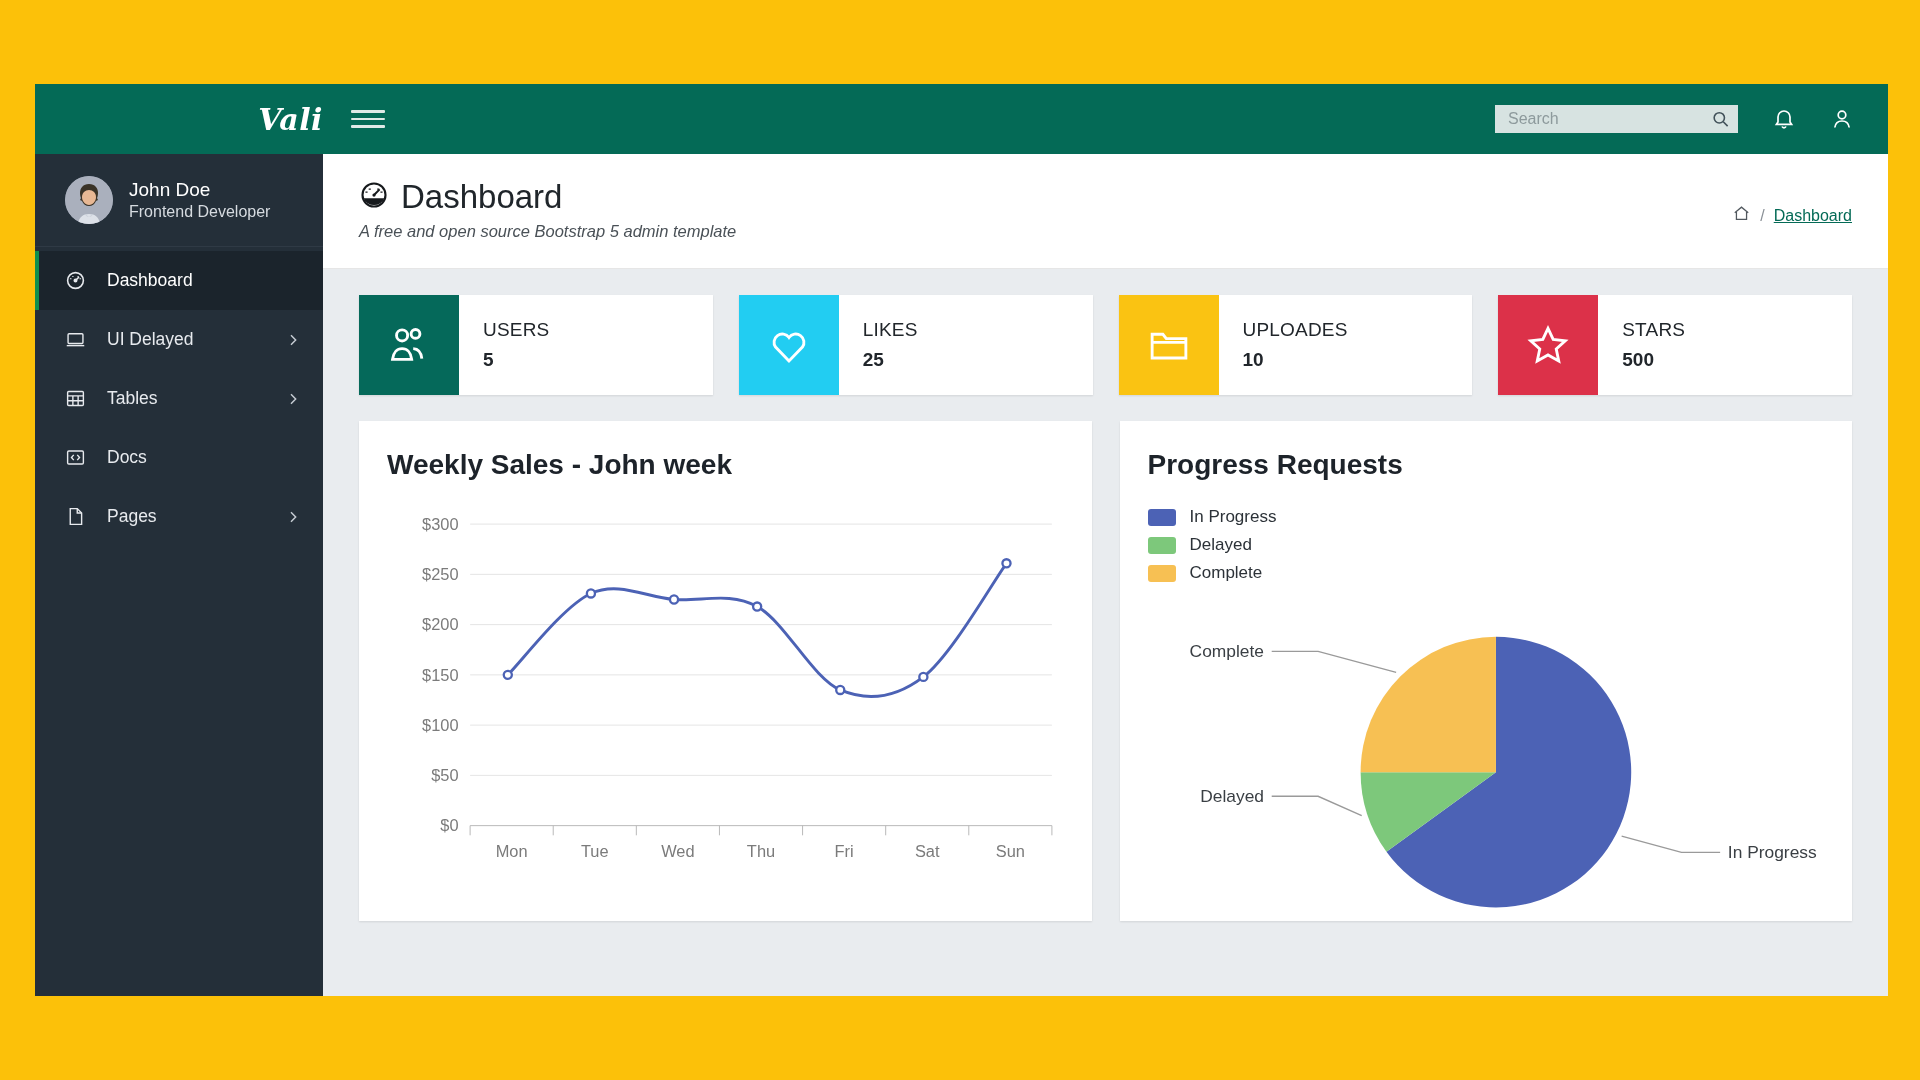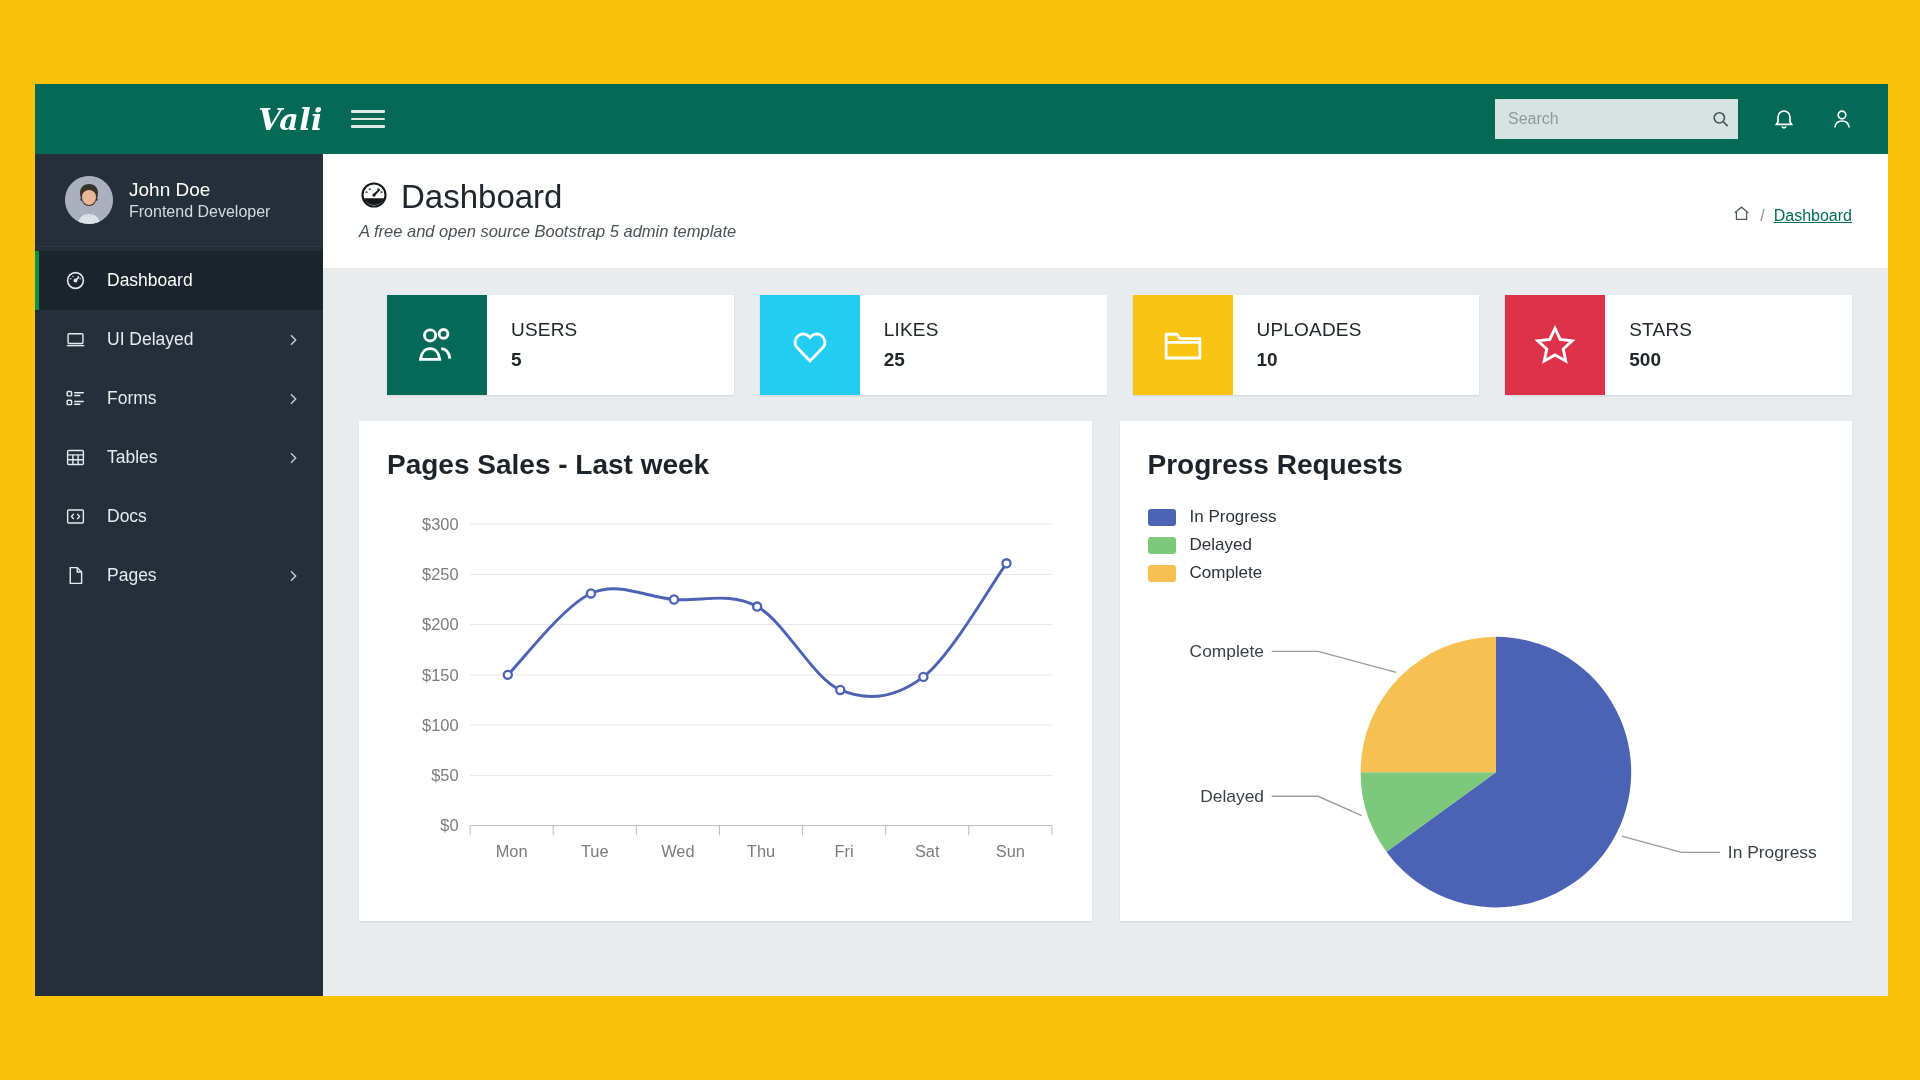--- a/index.html
+++ b/index.html
@@ -80,21 +80,21 @@
     padding: 0 34px 0 28px;
   }
   .hamburger {
     width: 34px; height: 34px; display: flex; flex-direction: column;
     justify-content: center; gap: 5px; cursor: pointer;
   }
   .hamburger span { display: block; height: 2.5px; background: #dfeae7; border-radius: 1px; }
   .topbar-spacer { flex: 1 1 auto; }
   .search-wrap {
     position: relative;
-    width: 243px; height: 40px;
+    width: 243px; height: 28px;
     background: #d7e3e1;
     display: flex; align-items: center;
   }
   .search-wrap input {
     border: 0; outline: 0; background: transparent;
     width: 100%; height: 100%;
     padding: 0 36px 0 13px;
     font-family: "Liberation Sans", sans-serif;
     font-size: 16px; color: #3c4a4f;
   }
@@ -127,21 +127,21 @@
   .breadcrumb {
     display: flex; align-items: center; gap: 9px;
     font-size: 16px; color: #51585e; padding-top: 26px;
   }
   .breadcrumb .sep { color: #8b9197; }
   .breadcrumb a { color: #046A56; text-decoration: underline; cursor: pointer; }
 
   .content { flex: 1 1 auto; padding: 26px 36px; overflow: hidden; }
 
   
-  .stats { display: flex; gap: 26px; margin-left: 28px; }
+  .stats { display: flex; gap: 26px; }
   .stat-card {
     flex: 1 1 0; height: 100px; background: #ffffff;
     display: flex; align-items: stretch;
     box-shadow: 0 1px 2px rgba(0,0,0,.10);
   }
   .stat-icon {
     width: 100px; flex: 0 0 100px;
     display: flex; align-items: center; justify-content: center;
     color: #ffffff;
   }
@@ -218,35 +218,20 @@
           </svg>
         </span>
         <span class="nav-label">UI Delayed</span>
         <span class="nav-chevron">
           <svg width="16" height="16" viewBox="0 0 24 24" fill="none" stroke="currentColor" stroke-width="2.2">
               <path d="M9 5l7 7-7 7"></path>
             </svg>
         </span>
       </div>
 
-      <div class="nav-item">
-        <span class="nav-icon">
-          <svg width="21" height="21" viewBox="0 0 24 24" fill="none" stroke="currentColor" stroke-width="1.7">
-            <rect x="2.5" y="4" width="5" height="5" rx="1"></rect>
-              <rect x="2.5" y="14" width="5" height="5" rx="1"></rect>
-            <path d="M10.5 5.5h11M10.5 8.5h7M10.5 15.5h11M10.5 18.5h7"></path>
-          </svg>
-        </span>
-        <span class="nav-label">Forms</span>
-        <span class="nav-chevron">
-          <svg width="16" height="16" viewBox="0 0 24 24" fill="none" stroke="currentColor" stroke-width="2.2">
-              <path d="M9 5l7 7-7 7"></path>
-            </svg>
-        </span>
-      </div>
 
       <div class="nav-item">
         <span class="nav-icon">
           <svg width="21" height="21" viewBox="0 0 24 24" fill="none" stroke="currentColor" stroke-width="1.6">
             <rect x="3" y="4" width="18" height="16" rx="1.2"></rect>
             <path d="M3 9h18M3 14.5h18M9 9v11M15 9v11"></path>
           </svg>
         </span>
         <span class="nav-label">Tables</span>
         <span class="nav-chevron">
@@ -402,21 +387,21 @@
             <span class="stat-label">STARS</span>
             <span class="stat-value">500</span>
           </div>
         </div>
 
       </div>
 
       <div class="panels">
 
         <section class="panel">
-          <h2 class="panel-title">Pages Sales - Last week</h2>
+          <h2 class="panel-title">Weekly Sales - John week</h2>
           <div class="chart-area">
             <svg id="line-chart-svg" width="100%" height="100%" viewBox="0 0 700 400" preserveAspectRatio="xMidYMid meet">
                 <line x1="86" y1="330" x2="688" y2="330" stroke="#b6b6b6" stroke-width="1"></line>
                 <text x="74" y="336" text-anchor="end" font-size="17" fill="#7b7b7b" font-family="&quot;Liberation Sans&quot;, sans-serif">$0</text>
                 <line x1="86" y1="278" x2="688" y2="278" stroke="#e4e4e4" stroke-width="1"></line>
                 <text x="74" y="284" text-anchor="end" font-size="17" fill="#7b7b7b" font-family="&quot;Liberation Sans&quot;, sans-serif">$50</text>
                 <line x1="86" y1="226" x2="688" y2="226" stroke="#e4e4e4" stroke-width="1"></line>
                 <text x="74" y="232" text-anchor="end" font-size="17" fill="#7b7b7b" font-family="&quot;Liberation Sans&quot;, sans-serif">$100</text>
                 <line x1="86" y1="174" x2="688" y2="174" stroke="#e4e4e4" stroke-width="1"></line>
                 <text x="74" y="180" text-anchor="end" font-size="17" fill="#7b7b7b" font-family="&quot;Liberation Sans&quot;, sans-serif">$150</text>

